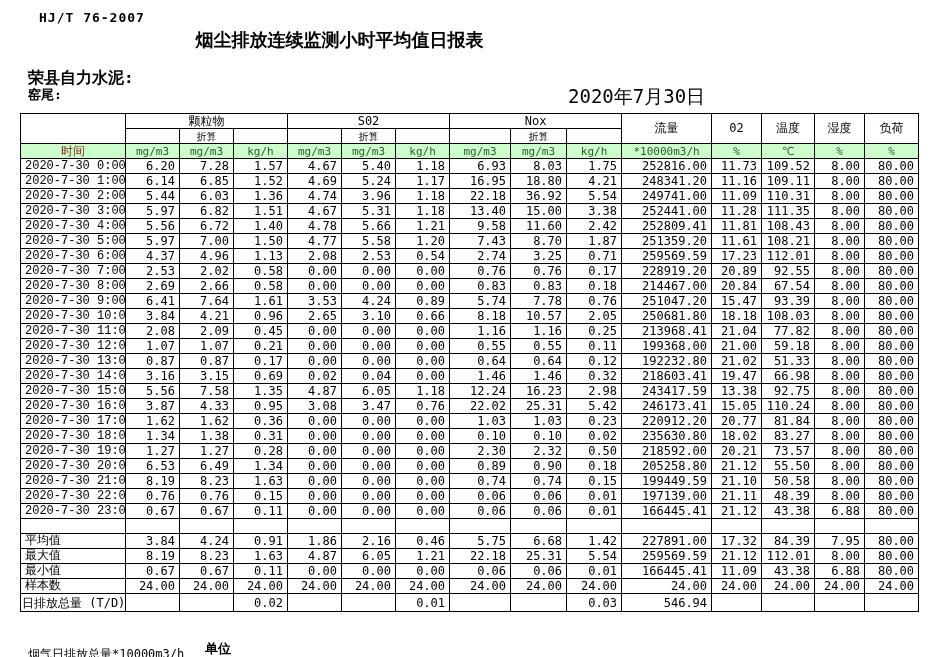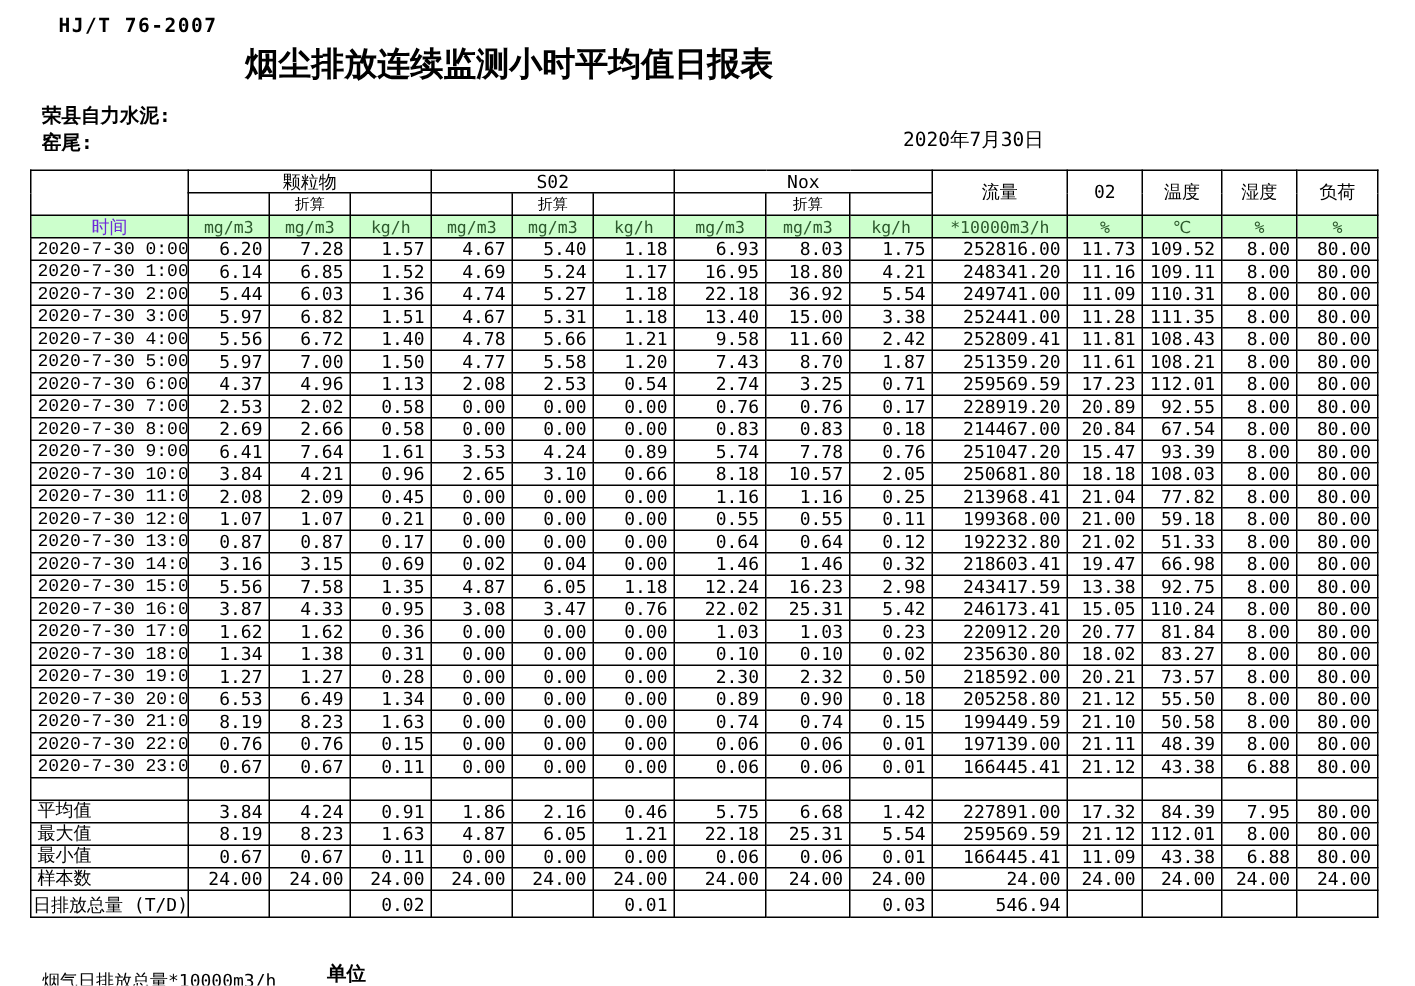--- a/index.html
+++ b/index.html
@@ -6,24 +6,24 @@
   html, body { background: #ffffff; }
   body {
     width: 943px; height: 657px;
     position: relative;
     overflow: hidden;
     font-family: "DejaVu Sans Mono", "DejaVu Sans", "Liberation Sans", sans-serif;
     color: #000;
   }
   .abs { position: absolute; white-space: nowrap; }
   .std-no   { left: 28px;  top: 10px;  font-size: 13px; font-weight: bold; letter-spacing: 1px; padding-left: 11px; }
-  .title    { left: 0; right: 264px; top: 28px; font-size: 22px; font-weight: bold; text-align: center; }
-  .company  { left: 28px;  top: 68px;  font-size: 13px; font-weight: bold; }
+  .title    { left: 0; right: 264px; top: 28px; font-size: 18px; font-weight: bold; text-align: center; }
+  .company  { left: 28px;  top: 68px;  font-size: 16px; font-weight: bold; }
   .location { left: 28px;  top: 86px;  font-size: 13px; font-weight: bold; }
-  .date     { left: 602px; top: 84px;  font-size: 13px; }
+  .date     { left: 568px; top: 84px;  font-size: 19px; }
 
   table.report {
     position: absolute;
     left: 20px; top: 113px;
     border-collapse: collapse;
     table-layout: fixed;
     width: 898px;
     font-size: 12px;
   }
   table.report td, table.report th {
@@ -36,32 +36,32 @@
     font-weight: normal;
   }
   th.grp, th.conv, th.single { text-align: center; font-size: 10px; }
   th.single, th.grp { font-size: 12px; }
   tr.units td {
     background: #ccffcc;
     color: #2d5a2d;
     text-align: center;
     font-size: 11px;
   }
-  tr.units td.time-head { color: #6d28d9; font-size: 12px; }
+  tr.units td.time-head { color: #7f1d1d; font-size: 12px; }
   td.cell-time { padding-right: 6px; font-family: Liberation Mono, monospace; }
   td.num { text-align: right; padding-right: 5px; }
   td.col-o2 { padding-right: 11px; }
   tr.summary td.cell-time { font-size: 12px; }
   tr.total td { height: 18px; line-height: 16px; }
   tr.total td.total-label { text-align: left; padding-left: 1px; font-size: 12px; }
   tr.blank td { height: 15px; }
 
   .flow-note   { left: 28px; top: 622px; font-size: 12px; margin-top: 24px; }
   .report-unit { left: 28px; top: 640px; font-size: 13px; font-weight: bold; margin-top: 20px; }
-  .unit-label  { left: 205px; top: 640px; font-size: 13px; font-weight: bold; margin-left: 13px; }
+  .unit-label  { left: 205px; top: 640px; font-size: 13px; font-weight: bold; }
 </style>
 </head>
 <body>
 
 <div class="abs std-no">HJ/T  76-2007</div>
 <div class="abs title">烟尘排放连续监测小时平均值日报表</div>
 <div class="abs company">荣县自力水泥:</div>
 <div class="abs location">窑尾:</div>
 <div class="abs date">2020年7月30日</div>
 
@@ -158,21 +158,21 @@
         <td class="num col-11">109.11</td>
         <td class="num col-12">8.00</td>
         <td class="num col-13">80.00</td>
       </tr>
       <tr class="data-row">
         <td class="cell-time">2020-7-30 2:00</td>
         <td class="num col-0">5.44</td>
         <td class="num col-1">6.03</td>
         <td class="num col-2">1.36</td>
         <td class="num col-3">4.74</td>
-        <td class="num col-4">5.27</td>
+        <td class="num col-4">3.96</td>
         <td class="num col-5">1.18</td>
         <td class="num col-6">22.18</td>
         <td class="num col-7">36.92</td>
         <td class="num col-8">5.54</td>
         <td class="num col-9">249741.00</td>
         <td class="num col-10 col-o2">11.09</td>
         <td class="num col-11">110.31</td>
         <td class="num col-12">8.00</td>
         <td class="num col-13">80.00</td>
       </tr>

